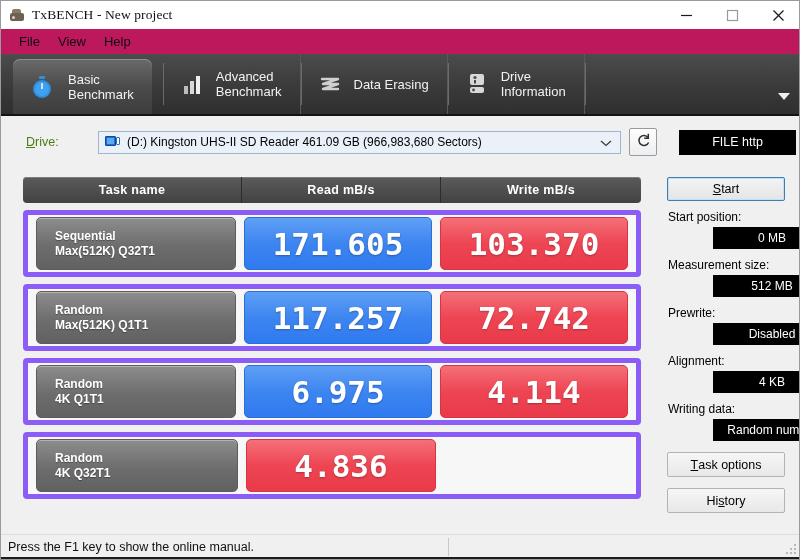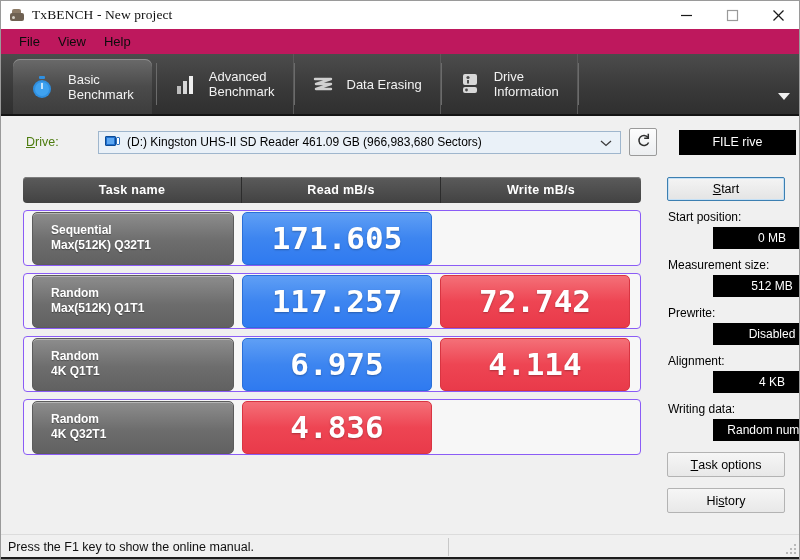--- a/index.html
+++ b/index.html
@@ -116,21 +116,21 @@
     align-items: center;
     gap: 10px;
     padding: 0 18px 0 16px;
     border-right: 1px solid #5a5a5a;
     position: relative;
   }
   .tab.active {
     background: linear-gradient(#6a6a6a, #4b4b4b 50%, #3d3d3d);
     border-radius: 7px 7px 0 0;
     box-shadow: inset 0 1px 0 #8e8e8e;
-    margin: 5px 4px 0 12px;
+    margin: 5px 11px 0 12px;
     border-right: none;
     gap: 13px;
   }
   .tab-label {
     color: #f2f2f2;
     font-size: 13px;
     line-height: 15px;
     white-space: pre-line;
   }
   .tab-icon { width: 26px; height: 26px; flex: none; position: relative; }
@@ -260,23 +260,23 @@
     align-items: center;
     justify-content: center;
     letter-spacing: .3px;
   }
   .col-task  { width: 218px; border-right: 1px solid #2c2c2c; }
   .col-read  { width: 198px; border-right: 1px solid #2c2c2c; }
   .col-write { flex: 1; }
 
   .bench-row {
     margin-top: 7px;
-    height: 56px;
+    height: 67px;
     background: #f7f7f7;
-    border: 1px solid #8b5cf6;
+    border: 5px solid #8b5cf6;
     border-radius: 4px;
     display: flex;
     align-items: center;
     padding: 0 8px;
     box-sizing: border-box;
   }
   .cell-name {
     width: 202px;
     height: 53px;
     background: linear-gradient(#8d8d8d, #6d6d6d 55%, #616161);
@@ -561,36 +561,37 @@
       </span>
     </div>
     <div class="refresh-btn">
       <span>
         <svg width="17" height="17" viewBox="0 0 17 17">
           <path d="M13 5.5 A5 5 0 1 0 13.6 10.5" fill="none" stroke="#303030" stroke-width="1.5"></path>
           <path d="M13.3 1.8 L13.3 6.2 L9.2 6.2" fill="none" stroke="#303030" stroke-width="1.5"></path>
         </svg>
       </span>
     </div>
-    <div class="file-mode">FILE rive</div>
+    <div class="file-mode">FILE http</div>
   </div>
 
   <div class="bench">
     <div class="bench-head">
       <div class="col-task">Task name</div>
       <div class="col-read">Read mB/s</div>
       <div class="col-write">Write mB/s</div>
     </div>
 
     <div class="bench-row">
       <div class="cell-name">
         <span>Sequential</span>
         <span>Max(512K) Q32T1</span>
       </div>
       <div class="cell-val cell-read">171.605</div>
+      <div class="cell-val cell-write">103.370</div>
     </div>
 
     <div class="bench-row">
       <div class="cell-name">
         <span>Random</span>
         <span>Max(512K) Q1T1</span>
       </div>
       <div class="cell-val cell-read">117.257</div>
       <div class="cell-val cell-write">72.742</div>
     </div>

